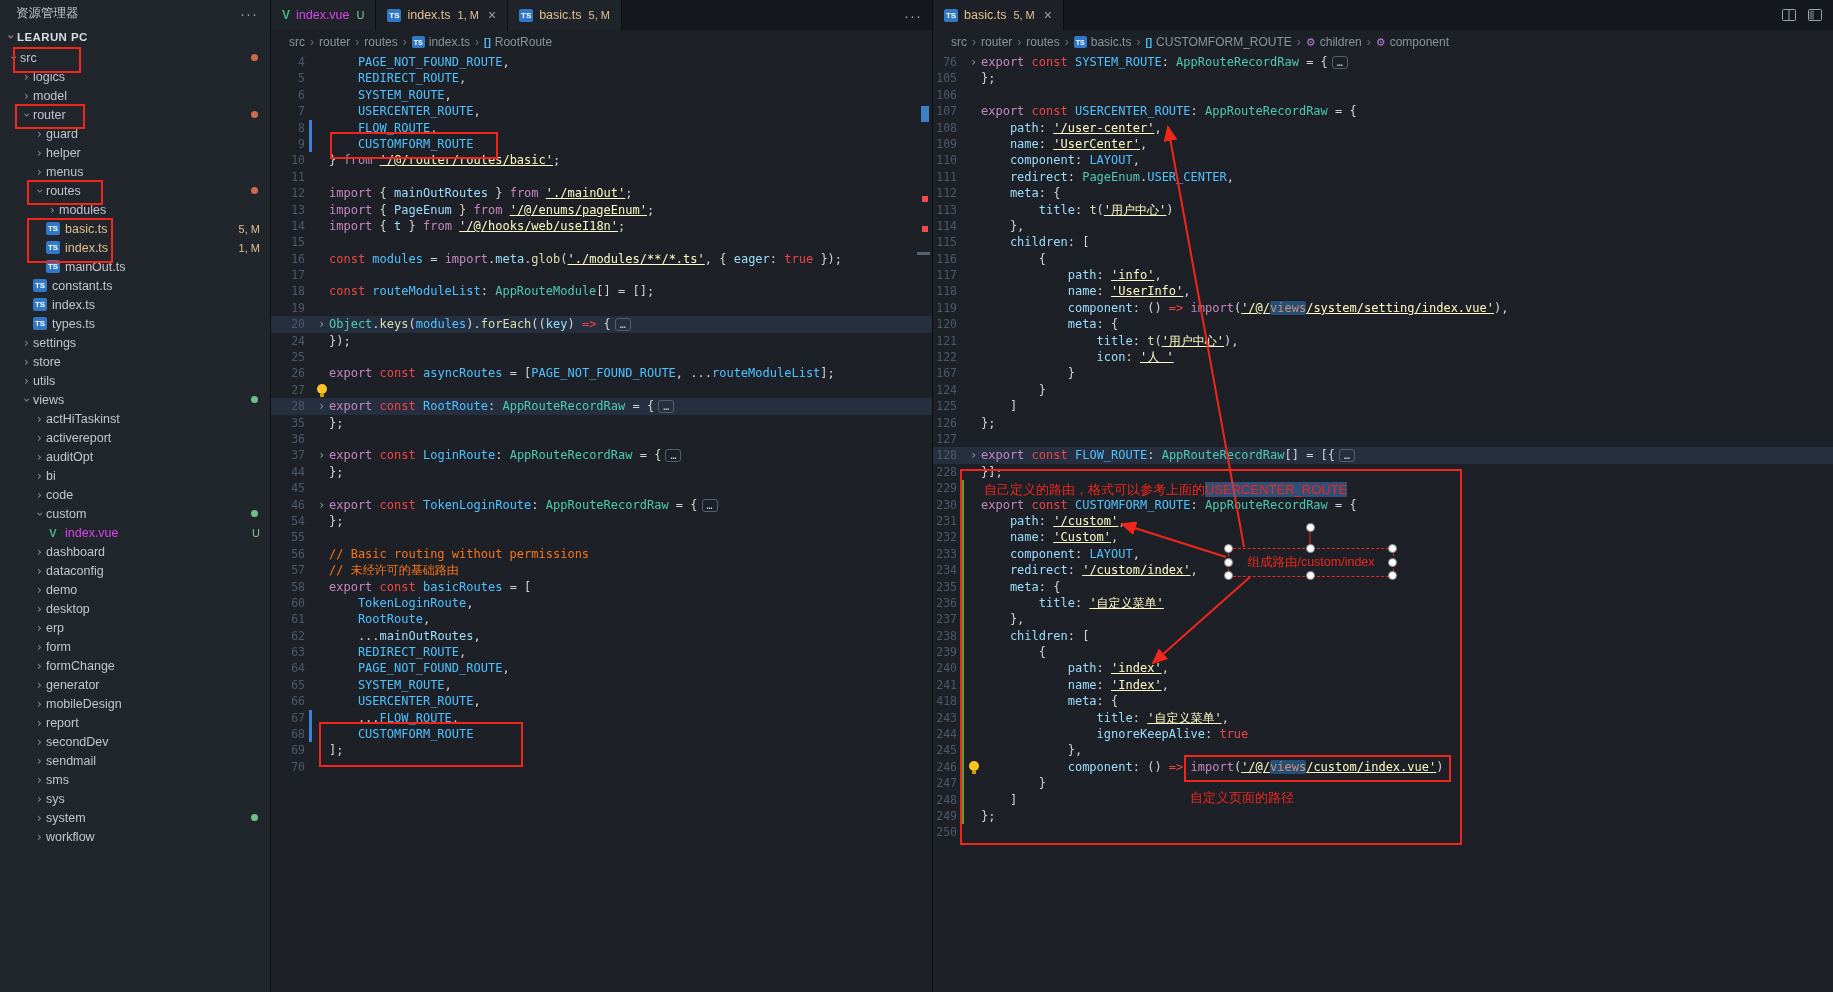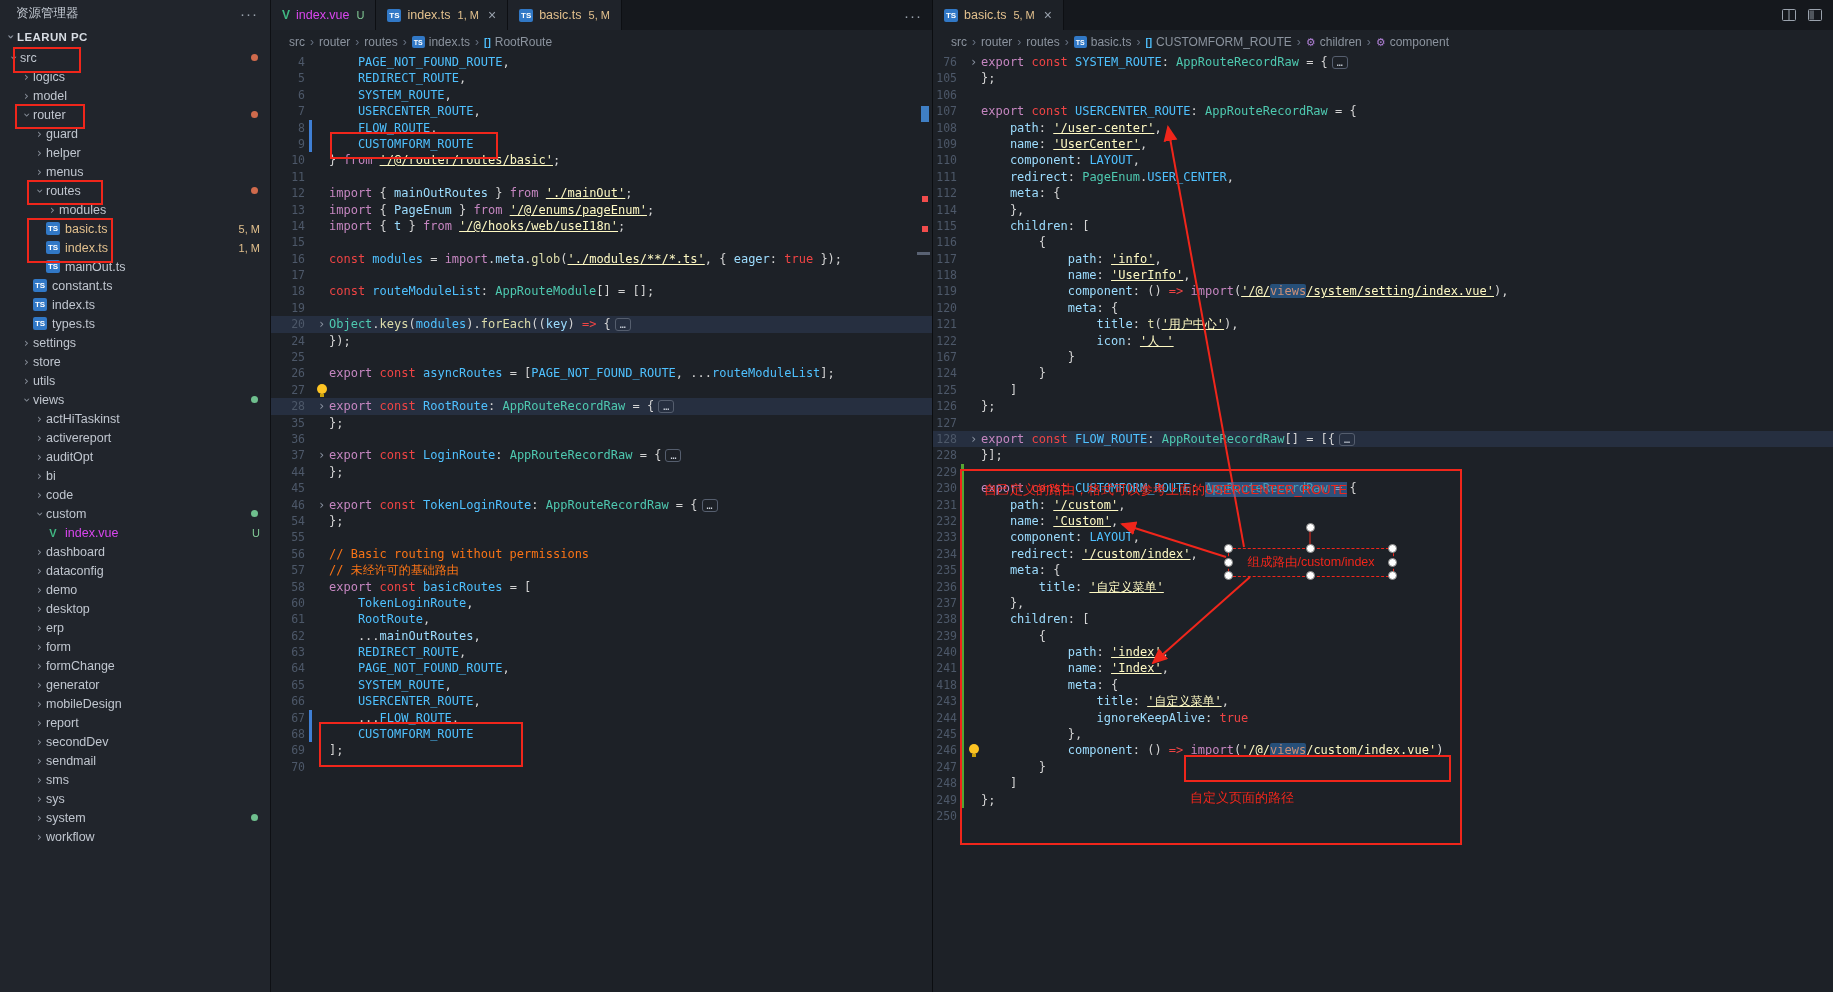--- a/index.html
+++ b/index.html
@@ -426,20 +426,21 @@
   <div class="codearea" id="code-right">
       <div class="cl"><span class="ln">76</span><span class="bar"></span><span class="gl">›</span><span class="code"><span class="tk-kw">export</span><span class="tk-p"> </span><span class="tk-kw2">const</span><span class="tk-p"> </span><span class="tk-cv">SYSTEM_ROUTE</span><span class="tk-p">: </span><span class="tk-ty">AppRouteRecordRaw</span><span class="tk-p"> = {</span><span class="fold-ell">…</span></span></div>
       <div class="cl"><span class="ln">105</span><span class="bar"></span><span class="gl"></span><span class="code"><span class="tk-p">};</span></span></div>
       <div class="cl"><span class="ln">106</span><span class="bar"></span><span class="gl"></span><span class="code"></span></div>
       <div class="cl"><span class="ln">107</span><span class="bar"></span><span class="gl"></span><span class="code"><span class="tk-kw">export</span><span class="tk-p"> </span><span class="tk-kw2">const</span><span class="tk-p"> </span><span class="tk-cv">USERCENTER_ROUTE</span><span class="tk-p">: </span><span class="tk-ty">AppRouteRecordRaw</span><span class="tk-p"> = {</span></span></div>
       <div class="cl"><span class="ln">108</span><span class="bar"></span><span class="gl"></span><span class="code"><span class="tk-v">    path</span><span class="tk-p">: </span><span class="tk-str">'/user-center'</span><span class="tk-p">,</span></span></div>
       <div class="cl"><span class="ln">109</span><span class="bar"></span><span class="gl"></span><span class="code"><span class="tk-v">    name</span><span class="tk-p">: </span><span class="tk-str">'UserCenter'</span><span class="tk-p">,</span></span></div>
       <div class="cl"><span class="ln">110</span><span class="bar"></span><span class="gl"></span><span class="code"><span class="tk-v">    component</span><span class="tk-p">: </span><span class="tk-cv">LAYOUT</span><span class="tk-p">,</span></span></div>
       <div class="cl"><span class="ln">111</span><span class="bar"></span><span class="gl"></span><span class="code"><span class="tk-v">    redirect</span><span class="tk-p">: </span><span class="tk-ty">PageEnum</span><span class="tk-p">.</span><span class="tk-cv">USER_CENTER</span><span class="tk-p">,</span></span></div>
       <div class="cl"><span class="ln">112</span><span class="bar"></span><span class="gl"></span><span class="code"><span class="tk-v">    meta</span><span class="tk-p">: {</span></span></div>
+      <div class="cl"><span class="ln">113</span><span class="bar"></span><span class="gl"></span><span class="code"><span class="tk-v">        title</span><span class="tk-p">: </span><span class="tk-fn">t</span><span class="tk-p">(</span><span class="tk-str">'用户中心'</span><span class="tk-p">)</span></span></div>
       <div class="cl"><span class="ln">114</span><span class="bar"></span><span class="gl"></span><span class="code"><span class="tk-p">    },</span></span></div>
       <div class="cl"><span class="ln">115</span><span class="bar"></span><span class="gl"></span><span class="code"><span class="tk-v">    children</span><span class="tk-p">: [</span></span></div>
       <div class="cl"><span class="ln">116</span><span class="bar"></span><span class="gl"></span><span class="code"><span class="tk-p">        {</span></span></div>
       <div class="cl"><span class="ln">117</span><span class="bar"></span><span class="gl"></span><span class="code"><span class="tk-v">            path</span><span class="tk-p">: </span><span class="tk-str">'info'</span><span class="tk-p">,</span></span></div>
       <div class="cl"><span class="ln">118</span><span class="bar"></span><span class="gl"></span><span class="code"><span class="tk-v">            name</span><span class="tk-p">: </span><span class="tk-str">'UserInfo'</span><span class="tk-p">,</span></span></div>
       <div class="cl"><span class="ln">119</span><span class="bar"></span><span class="gl"></span><span class="code"><span class="tk-v">            component</span><span class="tk-p">: () </span><span class="tk-kw2">=&gt;</span><span class="tk-p"> </span><span class="tk-kw">import</span><span class="tk-p">(</span><span class="tk-str">'/@/</span><span class="tk-strsel">views</span><span class="tk-str">/system/setting/index.vue'</span><span class="tk-p">),</span></span></div>
       <div class="cl"><span class="ln">120</span><span class="bar"></span><span class="gl"></span><span class="code"><span class="tk-v">            meta</span><span class="tk-p">: {</span></span></div>
       <div class="cl"><span class="ln">121</span><span class="bar"></span><span class="gl"></span><span class="code"><span class="tk-v">                title</span><span class="tk-p">: </span><span class="tk-fn">t</span><span class="tk-p">(</span><span class="tk-str">'用户中心'</span><span class="tk-p">),</span></span></div>
       <div class="cl"><span class="ln">122</span><span class="bar"></span><span class="gl"></span><span class="code"><span class="tk-v">                icon</span><span class="tk-p">: </span><span class="tk-str">'人 '</span></span></div>
       <div class="cl"><span class="ln">167</span><span class="bar"></span><span class="gl"></span><span class="code"><span class="tk-p">            }</span></span></div>

